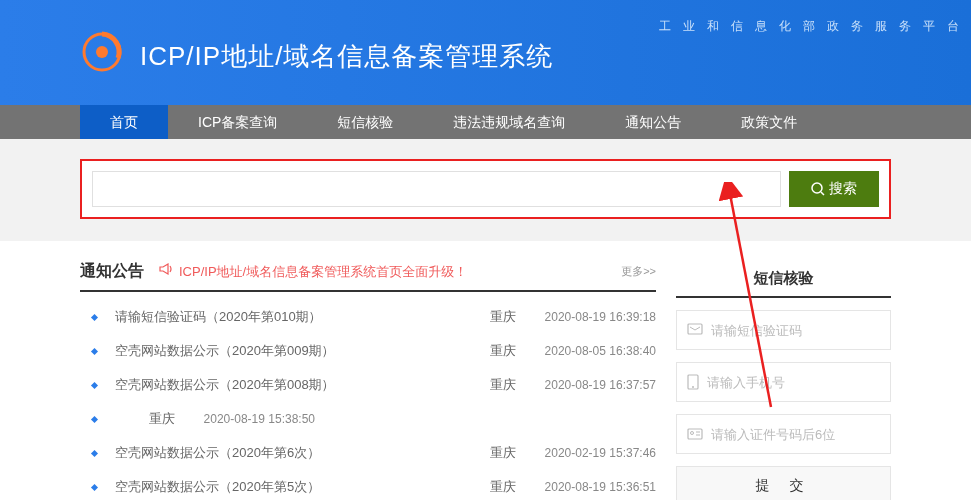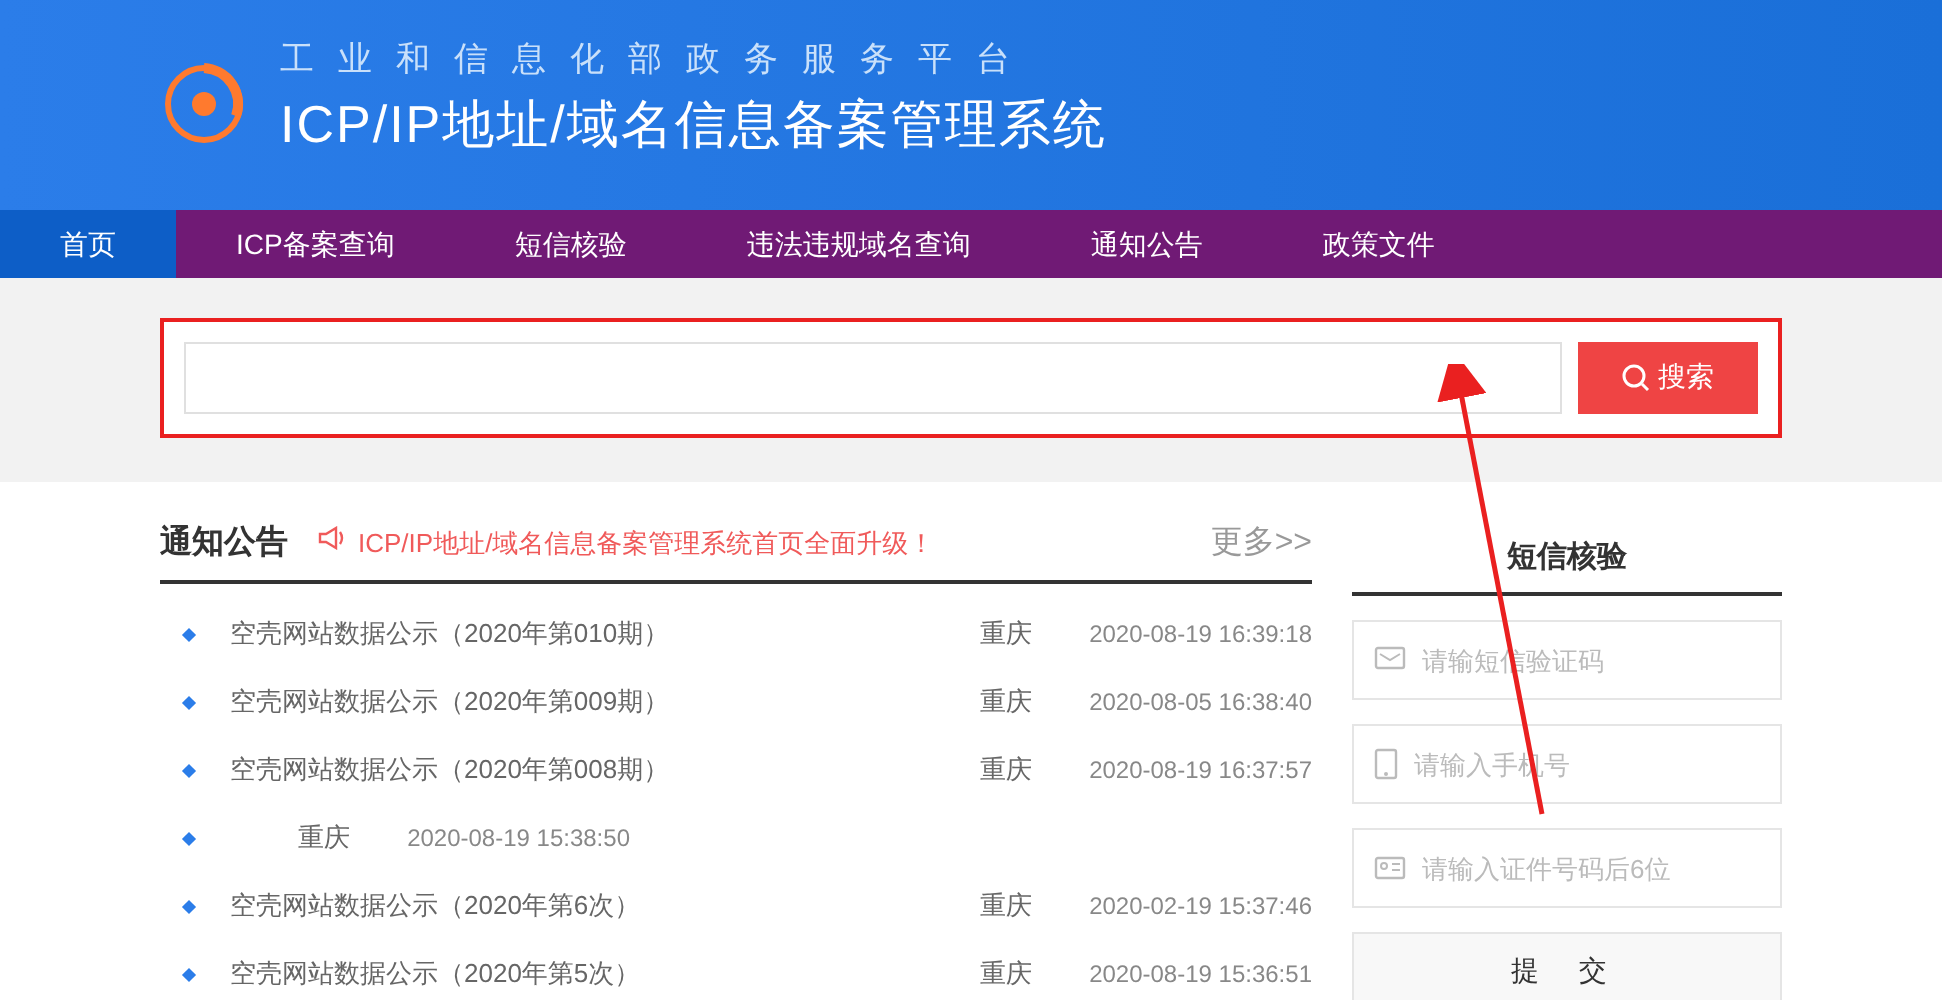--- a/index.html
+++ b/index.html
@@ -1,38 +1,38 @@
 <!DOCTYPE html>
 <html><head>
 <meta charset="utf-8">
 <style>
 * { margin: 0; padding: 0; box-sizing: border-box; }
 body { font-family: "Microsoft YaHei", sans-serif; background: #fff; width: 971px; height: 500px; overflow: hidden; position: relative; }
 .header { background: linear-gradient(to right, #2b7de9, #1a6fd8); height: 105px; color: #fff; padding: 18px 0 0 80px; position: relative; }
 .logo { position: absolute; left: 80px; top: 30px; }
 .header-text { margin-left: 60px; }
-.subtitle { font-size: 17px; letter-spacing: 12px; color: #c9e0fa; margin-bottom: 4px; }
+.subtitle { font-size: 12px; letter-spacing: 12px; color: #c9e0fa; margin-bottom: 4px; text-align: right; }
 .title { font-size: 26px; font-weight: normal; letter-spacing: 1px; }
-.nav { background: #701a75; height: 34px; display: flex; align-items: center; }
+.nav { background: #737373; height: 34px; display: flex; align-items: center; padding-left: 80px; }
 .nav-item { color: #fff; padding: 0 30px; font-size: 14px; line-height: 34px; cursor: pointer; }
 .nav-item.active { background: #0d5ec7; }
 .search-area { background: #f2f2f2; padding: 20px 0 22px; }
 .search-box { margin: 0 80px; border: 2px solid #ea2020; background: #fff; padding: 10px; display: flex; align-items: center; position: relative; }
 .search-input { flex: 1; height: 36px; border: 1px solid #e0e0e0; padding: 0 10px; font-size: 14px; color: #999; outline: none; }
-.search-btn { width: 90px; height: 36px; background: #ef4444; color: #fff; border: none; font-size: 14px; cursor: pointer; margin-left: 8px; display: flex; align-items: center; justify-content: center; }
+.search-btn { width: 90px; height: 36px; background: #4d7c0f; color: #fff; border: none; font-size: 14px; cursor: pointer; margin-left: 8px; display: flex; align-items: center; justify-content: center; }
 .search-btn svg { margin-right: 4px; }
 .content { display: flex; padding: 20px 80px 0; gap: 20px; }
 .left { flex: 1; }
 .right { width: 215px; }
 .section-header { display: flex; align-items: center; border-bottom: 2px solid #333; padding-bottom: 8px; margin-bottom: 8px; }
 .section-title { font-size: 16px; font-weight: bold; color: #333; }
 .announce { display: flex; margin-left: 15px; flex: 1; font-size: 13px; }
 .announce-icon { color: #f05a5a; margin-right: 6px; }
 .announce-text { color: #f05a5a; }
-.more { color: #999; font-size: 16px; cursor: pointer; }
+.more { color: #999; font-size: 11px; cursor: pointer; }
 .list-item { display: flex; align-items: center; padding: 8px 0 8px 12px; font-size: 13px; color: #666; border-bottom: 0; }
 .bullet { width: 5px; height: 5px; background: #2b7de9; transform: rotate(45deg); margin-right: 18px; flex-shrink: 0; }
 .item-title { flex: 1; }
 .item-region { width: 60px; text-align: right; }
 .item-date { width: 140px; text-align: right; color: #888; font-size: 12px; }
 .tabs { display: flex; border-bottom: 2px solid #333; margin-bottom: 12px; }
 .tab { flex: 1; text-align: center; padding: 8px 0; font-size: 15px; font-weight: bold; color: #999; cursor: pointer; }
 .tab.active { color: #333; }
 .form-field { display: flex; align-items: center; border: 1px solid #e5e5e5; height: 40px; margin-bottom: 12px; padding: 0 10px; background: #fff; }
 .form-field svg { margin-right: 8px; flex-shrink: 0; }
@@ -90,21 +90,21 @@
               <path d="M1 4 L1 8 L4 8 L9 11 L9 1 L4 4 Z M11 3 Q13 6 11 9" fill="none" stroke="#f05a5a" stroke-width="1.2"></path>
             </svg>
         </span>
         <span class="announce-text">ICP/IP地址/域名信息备案管理系统首页全面升级！</span>
       </div>
       <span class="more">更多&gt;&gt;</span>
     </div>
     <div>
       <div class="list-item">
           <span class="bullet"></span>
-          <span class="item-title">空壳网站数据公示（2020年第010期）</span>
+          <span class="item-title">请输短信验证码（2020年第010期）</span>
           <span class="item-region">重庆</span>
           <span class="item-date">2020-08-19 16:39:18</span>
         </div>
       <div class="list-item">
           <span class="bullet"></span>
           <span class="item-title">空壳网站数据公示（2020年第009期）</span>
           <span class="item-region">重庆</span>
           <span class="item-date">2020-08-05 16:38:40</span>
         </div>
       <div class="list-item">

